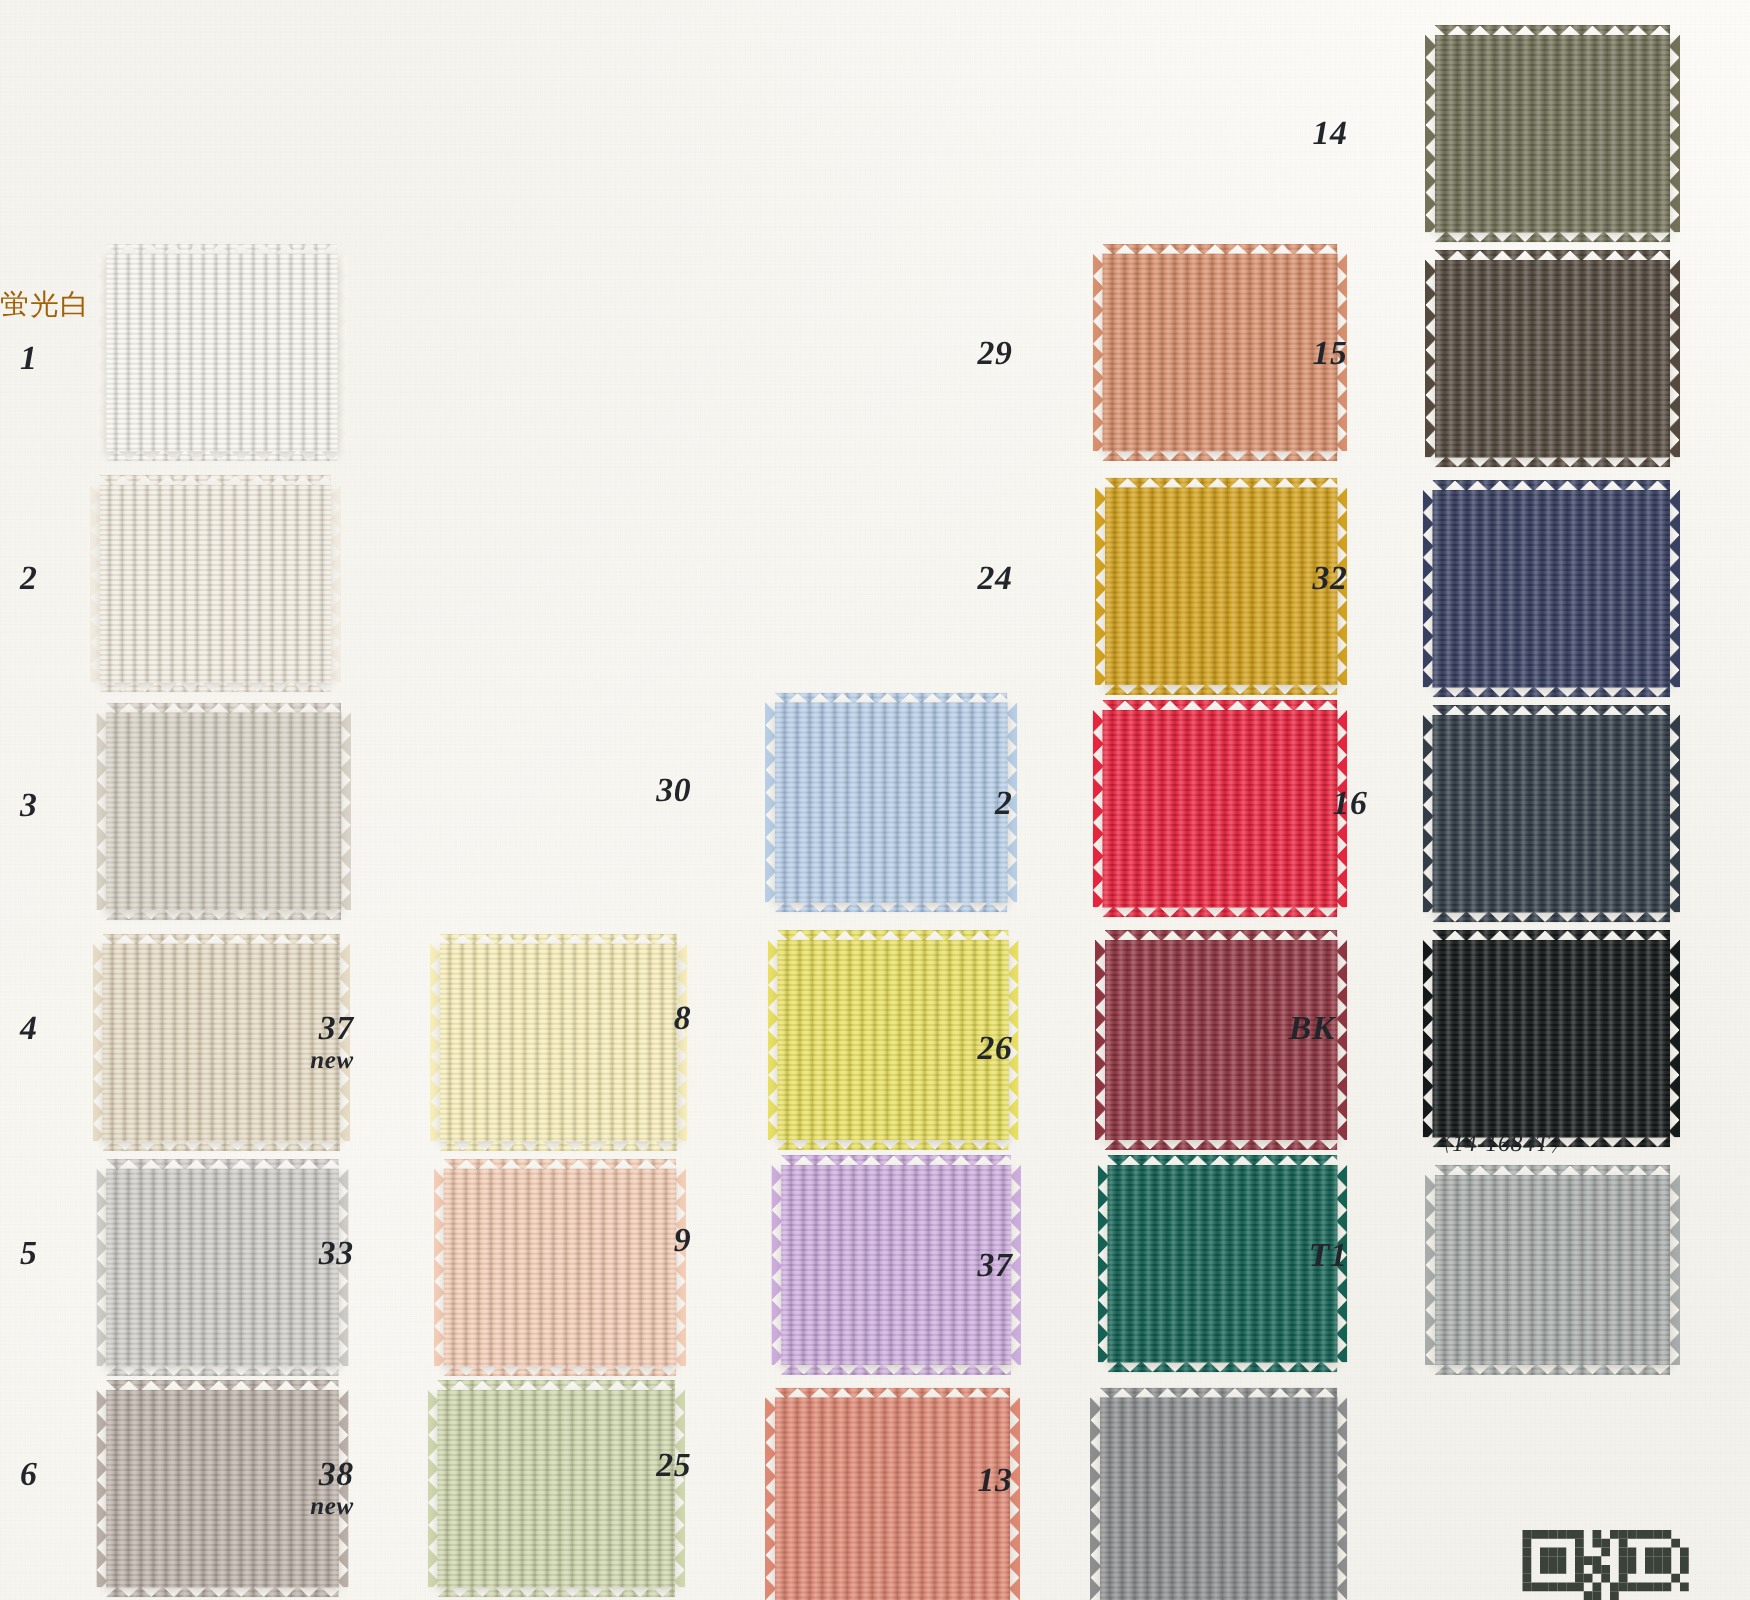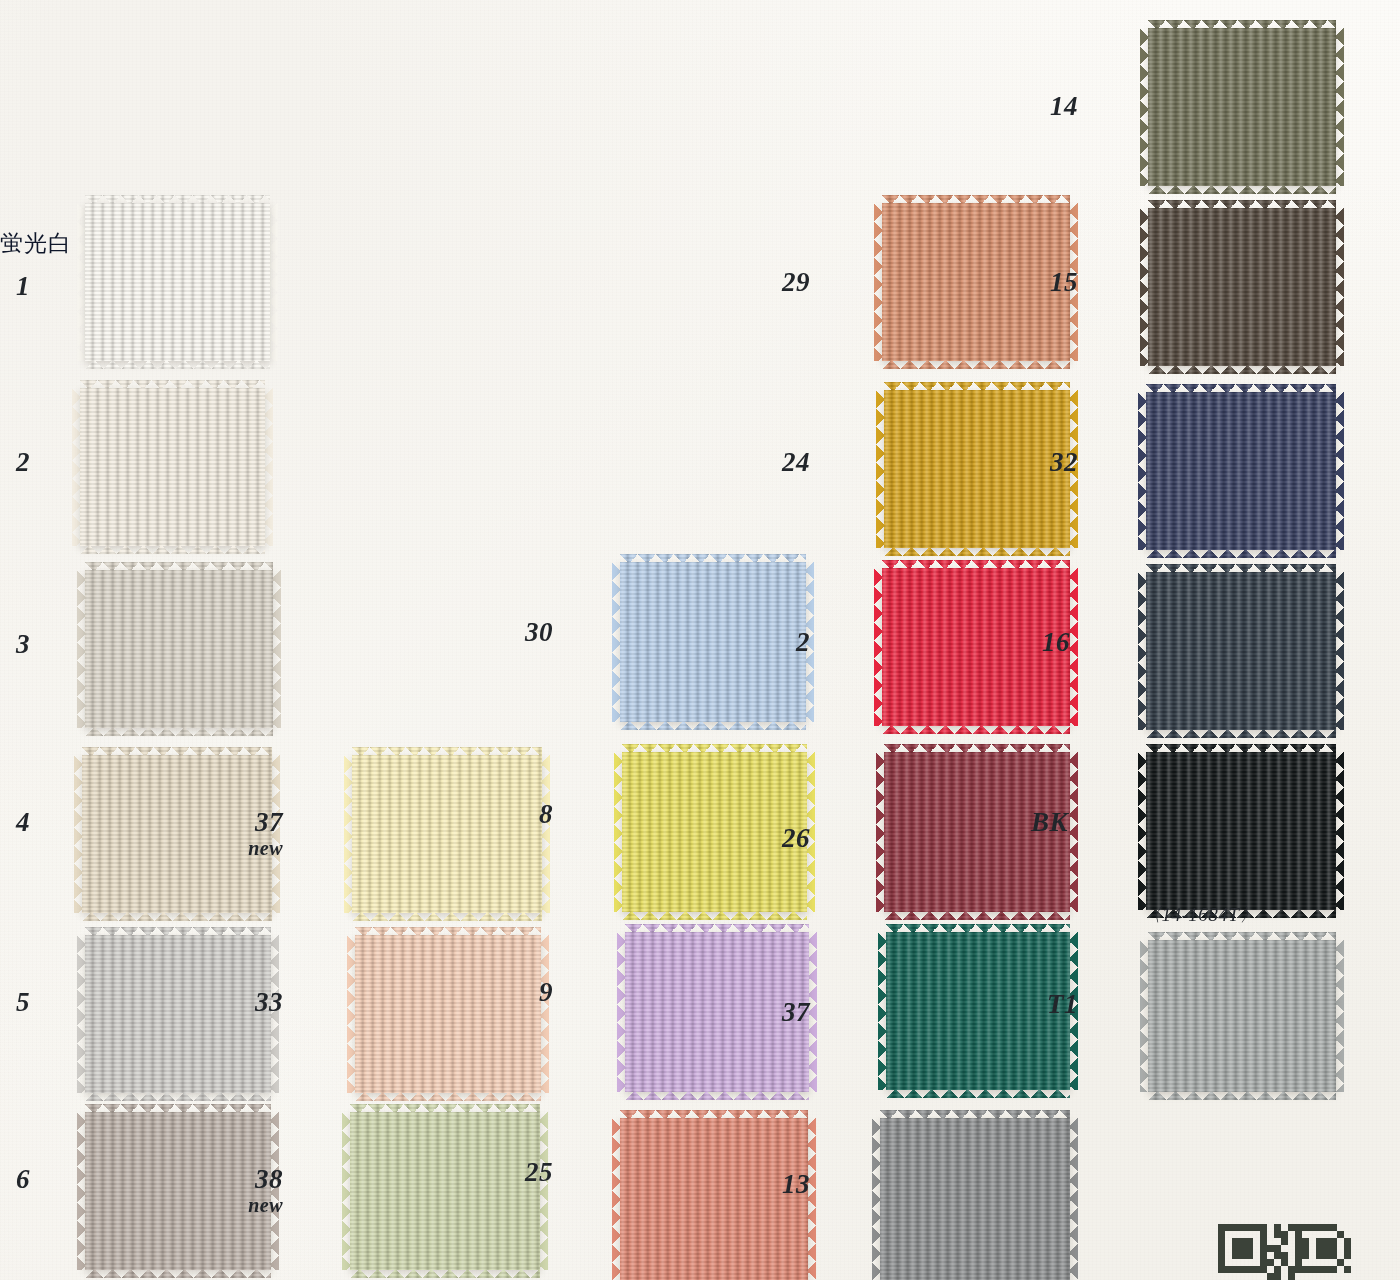--- a/index.html
+++ b/index.html
@@ -97,21 +97,21 @@
     line-height:1.05;
     white-space:nowrap;
     letter-spacing:.5px;
   }
   .label .num{font-size:27px;display:block;}
   .label .sub{font-size:20px;display:block;margin-top:2px;}
   .cjk-label{
     position:absolute;
     font-family:"DejaVu Sans",sans-serif;
     font-style:normal;font-weight:400;
-    font-size:23px;color:#0f172a;letter-spacing:1px;
+    font-size:23px;color:#a16207;letter-spacing:1px;
     white-space:nowrap;
   }
   .code-label{
     position:absolute;
     font-family:"Liberation Serif",serif;
     font-size:19px;color:#23272c;letter-spacing:.5px;white-space:nowrap;
   }
   
   #qr{position:absolute;}
   #qr .qrcell{position:absolute;background:#3b4239;}
@@ -311,21 +311,21 @@
     </div>
     <div class="label" style="left: 1018px; top: 92px; width: 60px;">
       <span class="num">14</span>
     </div>
     <div class="label" style="left: 1018px; top: 268px; width: 60px;">
       <span class="num">15</span>
     </div>
     <div class="label" style="left: 1018px; top: 448px; width: 60px;">
       <span class="num">32</span>
     </div>
-    <div class="label" style="left: 1018px; top: 628px; width: 52px;">
+    <div class="label" style="left: 1018px; top: 628px; width: 52px; padding-left: 24px;">
       <span class="num">16</span>
     </div>
     <div class="label" style="left: 1008px; top: 808px; width: 60px;">
       <span class="num">BK</span>
     </div>
     <div class="label" style="left: 1018px; top: 990px; width: 60px;">
       <span class="num">T1</span>
     </div>
   </div>
 

